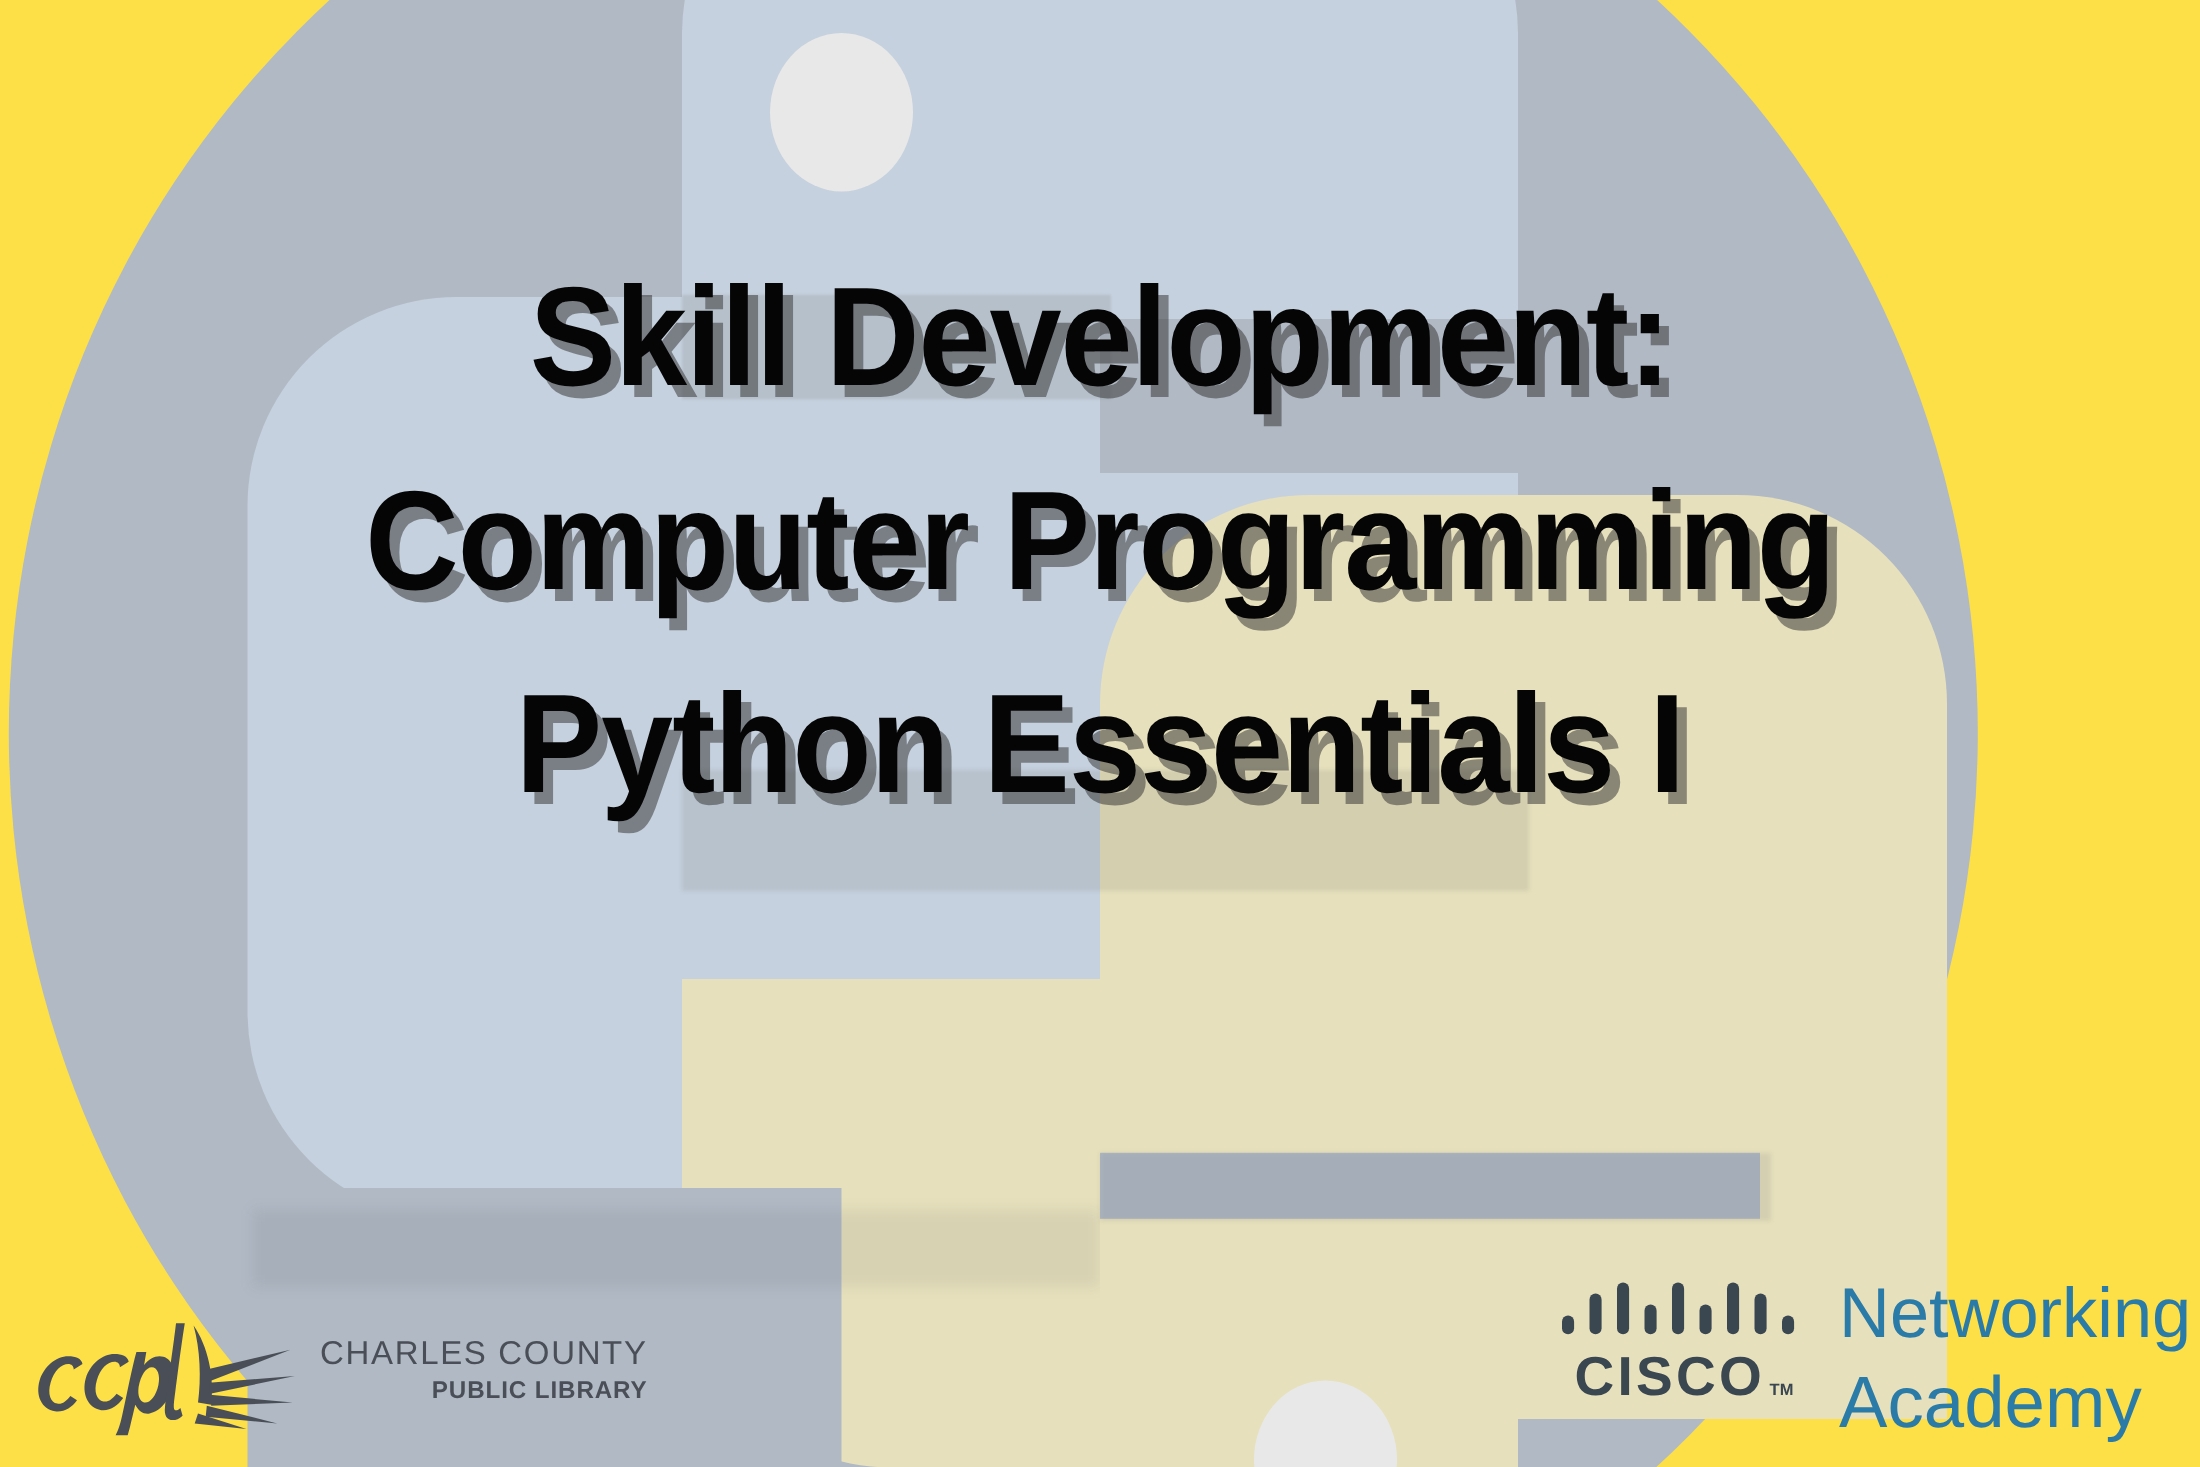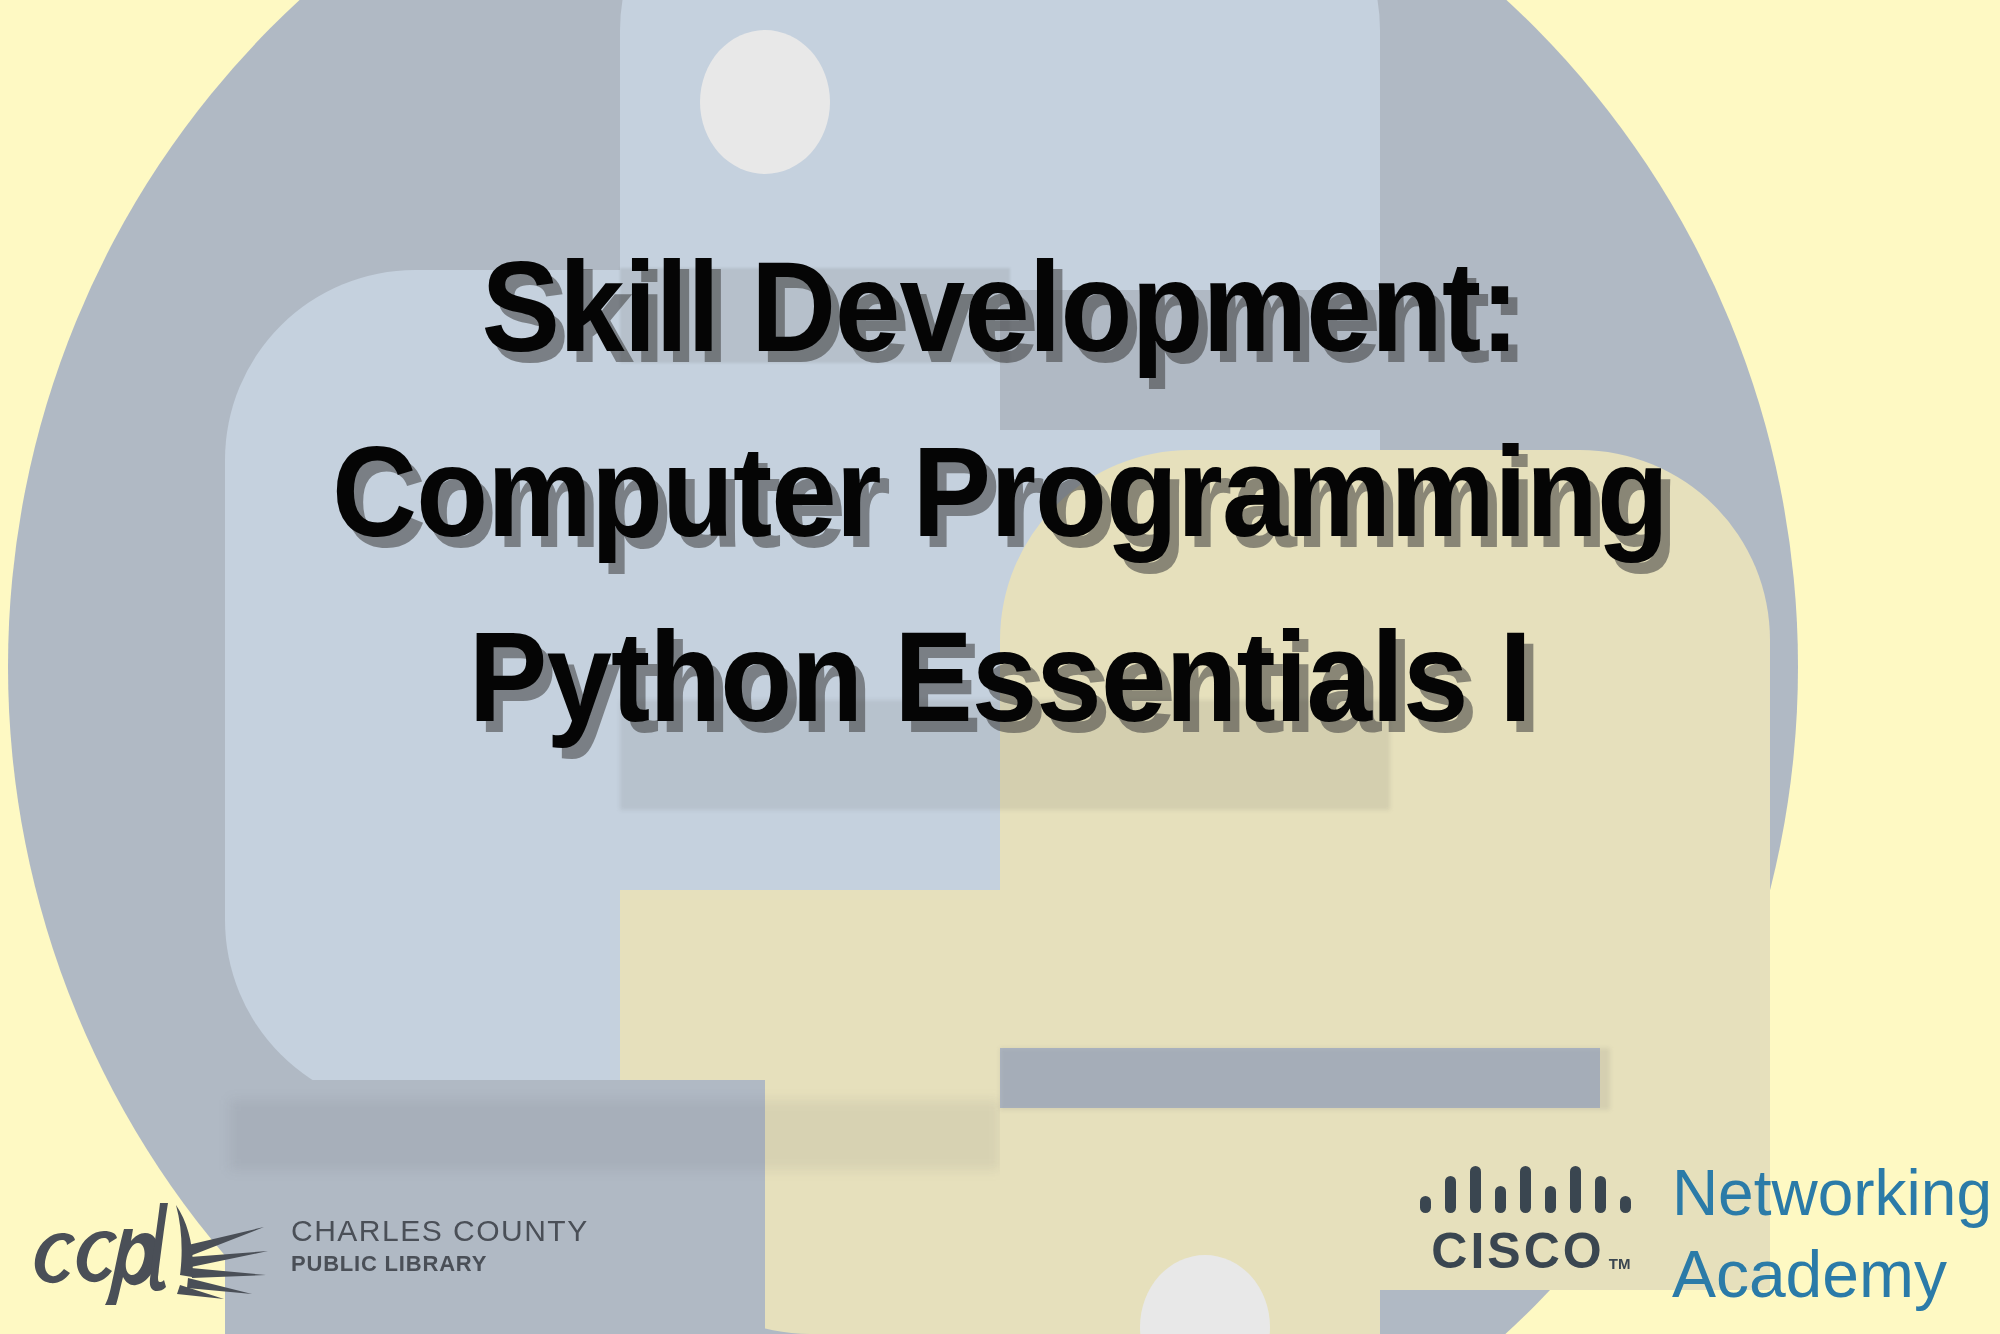--- a/index.html
+++ b/index.html
@@ -5,21 +5,21 @@
   html, body {
     margin: 0;
     padding: 0;
     background: #ffffff;
   }
   #canvas {
     position: relative;
     width: 2000px;
     height: 1334px;
     overflow: hidden;
-    background: #fef9c3;
+    background: #fde047;
     font-family: "Liberation Sans", sans-serif;
   }
 
   
   .art-layer {
     position: absolute;
     inset: 0;
     overflow: hidden;
   }
 
@@ -195,20 +195,21 @@
   }
 
   
   .ccpl-logo {
     position: absolute;
     left: 28px;
     top: 1185px;
     display: flex;
     align-items: center;
     z-index: 30;
+    text-align: right;
   }
   .ccpl-mark { width: 245px; height: 120px; display: block; }
   .ccpl-words {
     margin-left: 18px;
     color: #4a4f57;
     line-height: 1.0;
   }
   .ccpl-line1 {
     font-size: 30px;
     letter-spacing: 1.5px;

